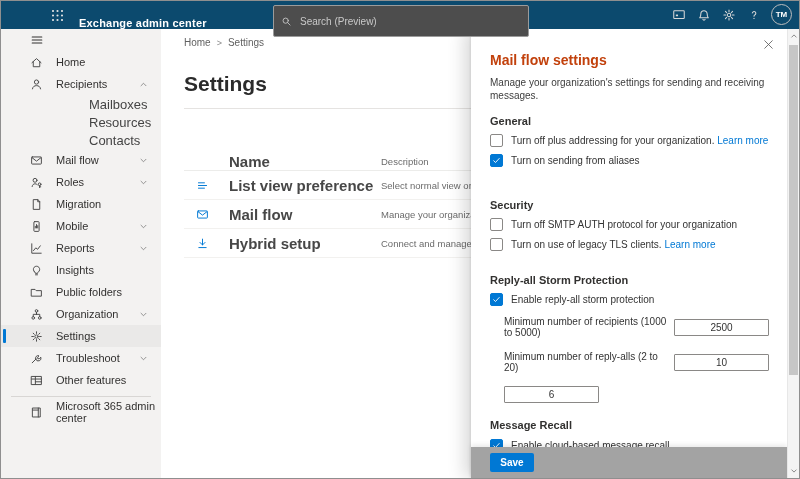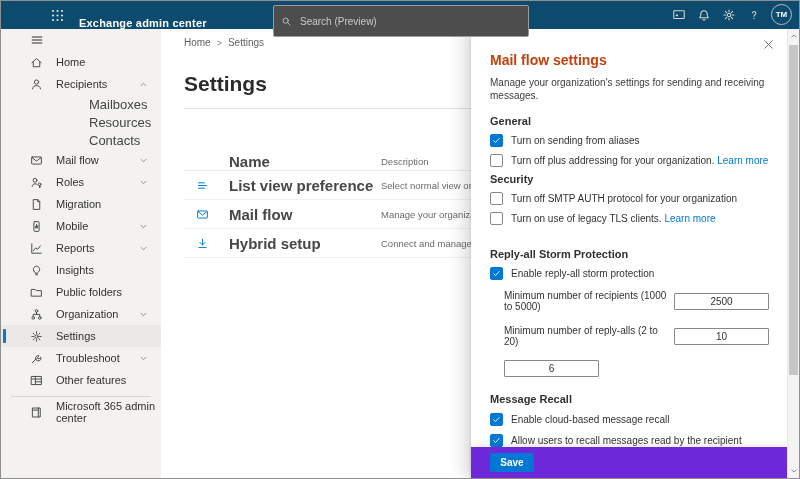--- a/index.html
+++ b/index.html
@@ -60,39 +60,39 @@
 
   
   .panel{position:absolute;left:470px;top:28px;right:12px;bottom:0;background:#fff;z-index:5;
          box-shadow:-7px 0 16px rgba(0,0,0,.15),-1px 0 2px rgba(0,0,0,.08);}
   .panel-close{position:absolute;top:7px;right:11px;width:16px;height:16px;color:#5a5a5a;cursor:pointer;z-index:3;}
   .panel-close .icn{width:11px;height:11px;margin:2.5px;}
   .panel-body{position:absolute;left:0;top:0;right:0;bottom:0;padding:22px 18px 40px 19px;overflow:hidden;}
   .panel-title{font-size:14px;font-weight:bold;color:#c2410c;line-height:18px;}
   .panel-desc{margin-top:7px;font-size:10px;color:#3d3d3d;line-height:13px;}
   .p-section{margin-top:13px;}
-  .p-sections > .p-section:nth-child(2){margin-top:5px;}
+  .p-sections > .p-section:nth-child(2){margin-top:31px;}
   .p-sections > .p-section:nth-child(3){margin-top:22px;}
   .p-sections > .p-section:nth-child(4){margin-top:16px;}
   .p-heading{font-size:11px;font-weight:bold;color:#323130;line-height:13px;}
   .cb-row{display:flex;align-items:flex-start;margin-top:6px;height:14px;}
   .p-sections > .p-section:nth-child(4) .cb-row{margin-top:7px;}
   .cb{width:13px;height:13px;border:1px solid #8a8886;border-radius:2px;background:#fff;flex:none;
       display:flex;align-items:center;justify-content:center;cursor:pointer;}
   .cb.checked{background:#0078d4;border-color:#0078d4;}
   .cb .icn{width:9px;height:9px;color:#fff;stroke-width:1.6;}
   .cb-label{margin-left:8px;font-size:10px;color:#333;line-height:14px;white-space:nowrap;}
   .link{color:#0078d4;text-decoration:none;cursor:pointer;}
   .num-row{display:flex;align-items:center;padding-left:14px;}
   .cb-row + .num-row{margin-top:9px;}
   .num-row + .num-row{margin-top:13px;}
   .num-label{flex:1;font-size:10px;color:#333;}
   .num-input{width:95px;height:17px;border:1px solid #8a8886;border-radius:1px;background:#fff;
              font-size:10px;text-align:center;color:#333;font-family:inherit;padding:0;flex:none;}
-  .panel-footer{position:absolute;left:0;right:0;bottom:0;height:31px;background:#6d28d9;z-index:2;
+  .panel-footer{position:absolute;left:0;right:0;bottom:0;height:31px;background:#a3a3a3;z-index:2;
                 box-shadow:0 -2px 5px rgba(0,0,0,.09);display:flex;align-items:center;padding-left:19px;}
   .save-btn{min-width:44px;height:19px;background:#0078d4;color:#fff;border:none;border-radius:2px;
             font-size:10px;font-weight:bold;font-family:inherit;padding:0 10px;cursor:pointer;}
 
   
   .scrollbar{position:absolute;right:0;top:28px;bottom:0;width:12px;background:#f4f4f4;
              border-left:1px solid #e7e7e7;z-index:8;}
   .sb-arrow{position:absolute;left:0;width:11px;height:12px;color:#5c5c5c;display:flex;align-items:center;
             justify-content:center;cursor:pointer;}
   .sb-arrow .icn{width:8px;height:8px;stroke-width:1.4;}
@@ -357,31 +357,31 @@
           <path d="m2.5 2.5 11 11M13.5 2.5l-11 11"></path>
         </svg>
       </div>
     <div class="panel-body">
       <div class="panel-title">Mail flow settings</div>
       <div class="panel-desc">Manage your organization's settings for sending and receiving messages.</div>
       <div class="p-sections">
           <div class="p-section">
             <div class="p-heading">General</div>
             <div class="cb-row">
+              <span class="cb"></span>
+              <span class="cb-label">Turn off plus addressing for your organization. <a class="link">Learn more</a></span>
+            </div>
+            <div class="cb-row">
               <span class="cb checked">
                 <svg viewBox="0 0 16 16" class="icn ">
                   <path d="m3 8.4 3.2 3.2 6.6-7.2"></path>
                 </svg>
               </span>
               <span class="cb-label">Turn on sending from aliases</span>
             </div>
-            <div class="cb-row">
-              <span class="cb"></span>
-              <span class="cb-label">Turn off plus addressing for your organization. <a class="link">Learn more</a></span>
-            </div>
           </div>
           <div class="p-section">
             <div class="p-heading">Security</div>
             <div class="cb-row">
               <span class="cb"></span>
               <span class="cb-label">Turn off SMTP AUTH protocol for your organization</span>
             </div>
             <div class="cb-row">
               <span class="cb"></span>
               <span class="cb-label">Turn on use of legacy TLS clients. <a class="link">Learn more</a></span>

